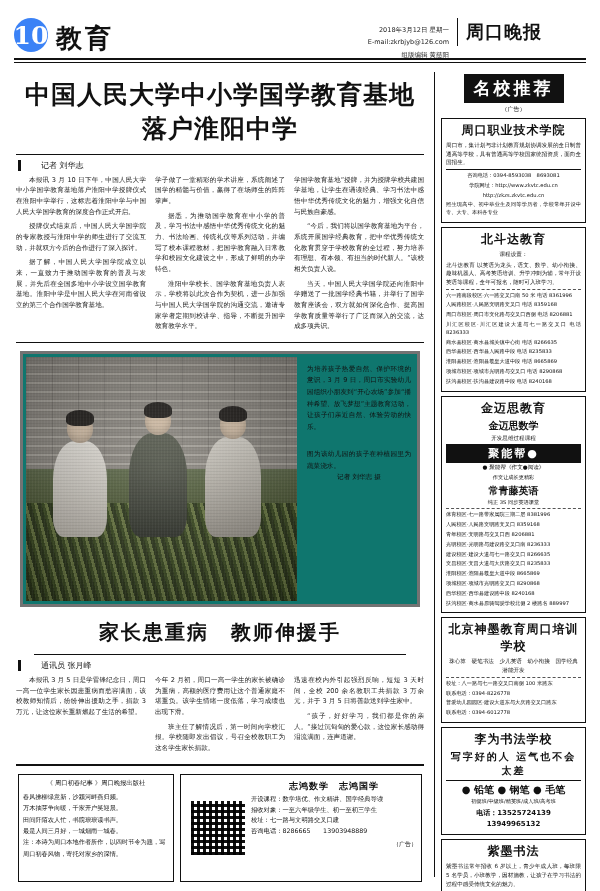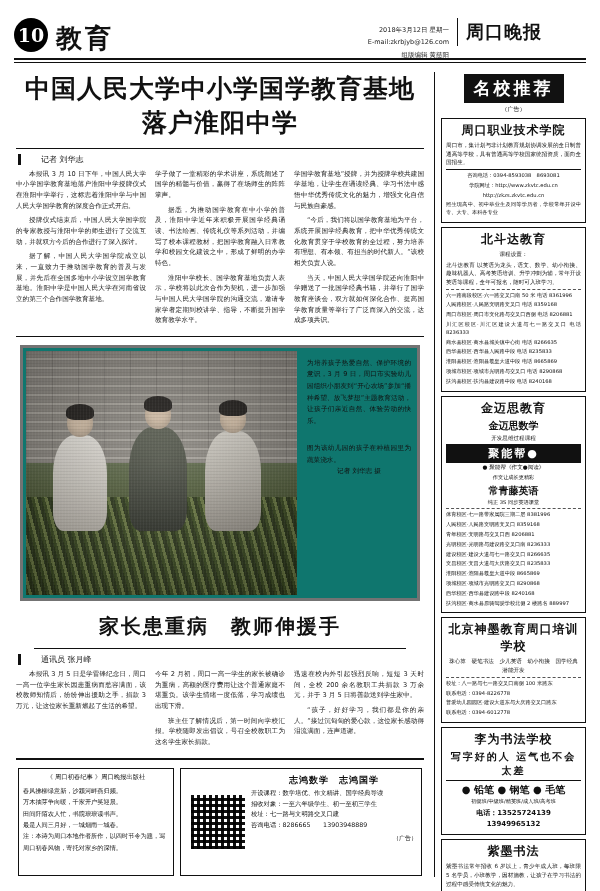--- a/index.html
+++ b/index.html
@@ -1,37 +1,37 @@
 <!DOCTYPE html>
 <html><head>
 <meta charset="utf-8">
 <style>
   html,body{margin:0;padding:0;background:#ffffff;}
   body{width:600px;height:891px;font-family:"DejaVu Sans","Liberation Sans",sans-serif;color:#111;overflow:hidden;}
   .page{position:relative;width:600px;height:891px;background:#fff;}
 
   
   .masthead{position:absolute;left:14px;top:18px;width:572px;height:50px;}
-  .pagenum{position:absolute;left:0;top:0;width:34px;height:34px;border-radius:50%;background:#000000;color:#fff;
-           display:flex;align-items:center;justify-content:center;font-size:19px;font-weight:bold;font-family:"DejaVu Serif","Liberation Serif",serif;}
+  .pagenum{position:absolute;left:0;top:0;width:34px;height:34px;border-radius:50%;background:#3b82f6;color:#fff;
+           display:flex;align-items:center;justify-content:center;font-size:25px;font-weight:bold;font-family:"DejaVu Serif","Liberation Serif",serif;}
   .section-name{position:absolute;left:42px;top:3px;font-size:26px;font-weight:bold;letter-spacing:3px;
            font-family:"DejaVu Serif","Liberation Serif",serif;}
   .mh-meta{position:absolute;left:250px;top:6px;width:185px;text-align:right;font-size:6.5px;line-height:1.9;color:#222;}
   .mh-logo{position:absolute;right:0;top:0;width:128px;height:28px;border-left:1px solid #111;}
   .mh-logo .logo-text{position:absolute;left:8px;top:2px;font-size:18px;font-weight:bold;letter-spacing:1px;
            font-family:"DejaVu Serif","Liberation Serif",serif;}
   .mh-rule{position:absolute;left:0;top:40px;width:572px;border-top:2px solid #111;}
   .mh-rule2{position:absolute;left:0;top:44px;width:572px;border-top:1px solid #111;}
 
   
   .left{position:absolute;left:14px;top:72px;width:412px;height:805px;}
   .right{position:absolute;left:434px;top:72px;width:152px;height:805px;border-left:1px solid #111;padding-left:6px;box-sizing:border-box;}
 
   
-  .headline{text-align:center;font-family:"DejaVu Serif","Liberation Serif",serif;font-weight:bold;
+  .headline{margin-top:6px;text-align:center;font-family:"DejaVu Serif","Liberation Serif",serif;font-weight:bold;
             font-size:25px;line-height:1.35;letter-spacing:1px;}
   .hl-rule{margin:8px 2px 0 2px;border-top:1px solid #111;}
 
   .byline{margin:5px 0 3px 4px;font-size:8px;border-left:3px solid #111;padding-left:20px;}
 
   .cols3{display:flex;gap:9px;margin:4px 2px 0 2px;}
   .cols3 .col{flex:1;font-size:6.6px;line-height:1.62;text-align:justify;color:#1a1a1a;}
   .cols3 .col p{margin:0 0 4px 0;text-indent:13px;}
   .indent-none{text-indent:0 !important;}
 
@@ -136,21 +136,21 @@
     <div class="byline">记者 刘华志</div>
 
     <div class="cols3">
       <div class="col">
         <p>本报讯 3 月 10 日下午，中国人民大学中小学国学教育基地落户淮阳中学授牌仪式在淮阳中学举行，这标志着淮阳中学与中国人民大学国学教育的深度合作正式开启。</p>
         <p>授牌仪式结束后，中国人民大学国学院的专家教授与淮阳中学的师生进行了交流互动，并就双方今后的合作进行了深入探讨。</p>
         <p>据了解，中国人民大学国学院成立以来，一直致力于推动国学教育的普及与发展，并先后在全国多地中小学设立国学教育基地。淮阳中学是中国人民大学在河南省设立的第三个合作国学教育基地。</p>
       </div>
       <div class="col">
         <p class="indent-none">学子做了一堂精彩的学术讲座，系统阐述了国学的精髓与价值，赢得了在场师生的阵阵掌声。</p>
-        <p>据悉，为推动国学教育在中小学的普及，淮阳中学近年来积极开展国学经典诵读、书法绘画、传统礼仪等系列活动，并编写了校本课程教材，把国学教育融入日常教学和校园文化建设之中，形成了鲜明的办学特色。</p>
+        <p>据悉，为推动国学教育在中小学的普及，学习书法中感悟中华优秀传统文化的魅力、书法绘画、传统礼仪等系列活动，并编写了校本课程教材，把国学教育融入日常教学和校园文化建设之中，形成了鲜明的办学特色。</p>
         <p>淮阳中学校长、国学教育基地负责人表示，学校将以此次合作为契机，进一步加强与中国人民大学国学院的沟通交流，邀请专家学者定期到校讲学、指导，不断提升国学教育教学水平。</p>
       </div>
       <div class="col">
         <p class="indent-none">学国学教育基地”授牌，并为授牌学校共建国学基地，让学生在诵读经典、学习书法中感悟中华优秀传统文化的魅力，增强文化自信与民族自豪感。</p>
         <p>“今后，我们将以国学教育基地为平台，系统开展国学经典教育，把中华优秀传统文化教育贯穿于学校教育的全过程，努力培养有理想、有本领、有担当的时代新人。”该校相关负责人说。</p>
         <p>当天，中国人民大学国学院还向淮阳中学赠送了一批国学经典书籍，并举行了国学教育座谈会，双方就如何深化合作、提高国学教育质量等举行了广泛而深入的交流，达成多项共识。</p>
       </div>
     </div>
 
     <div class="rule-thin"></div>

